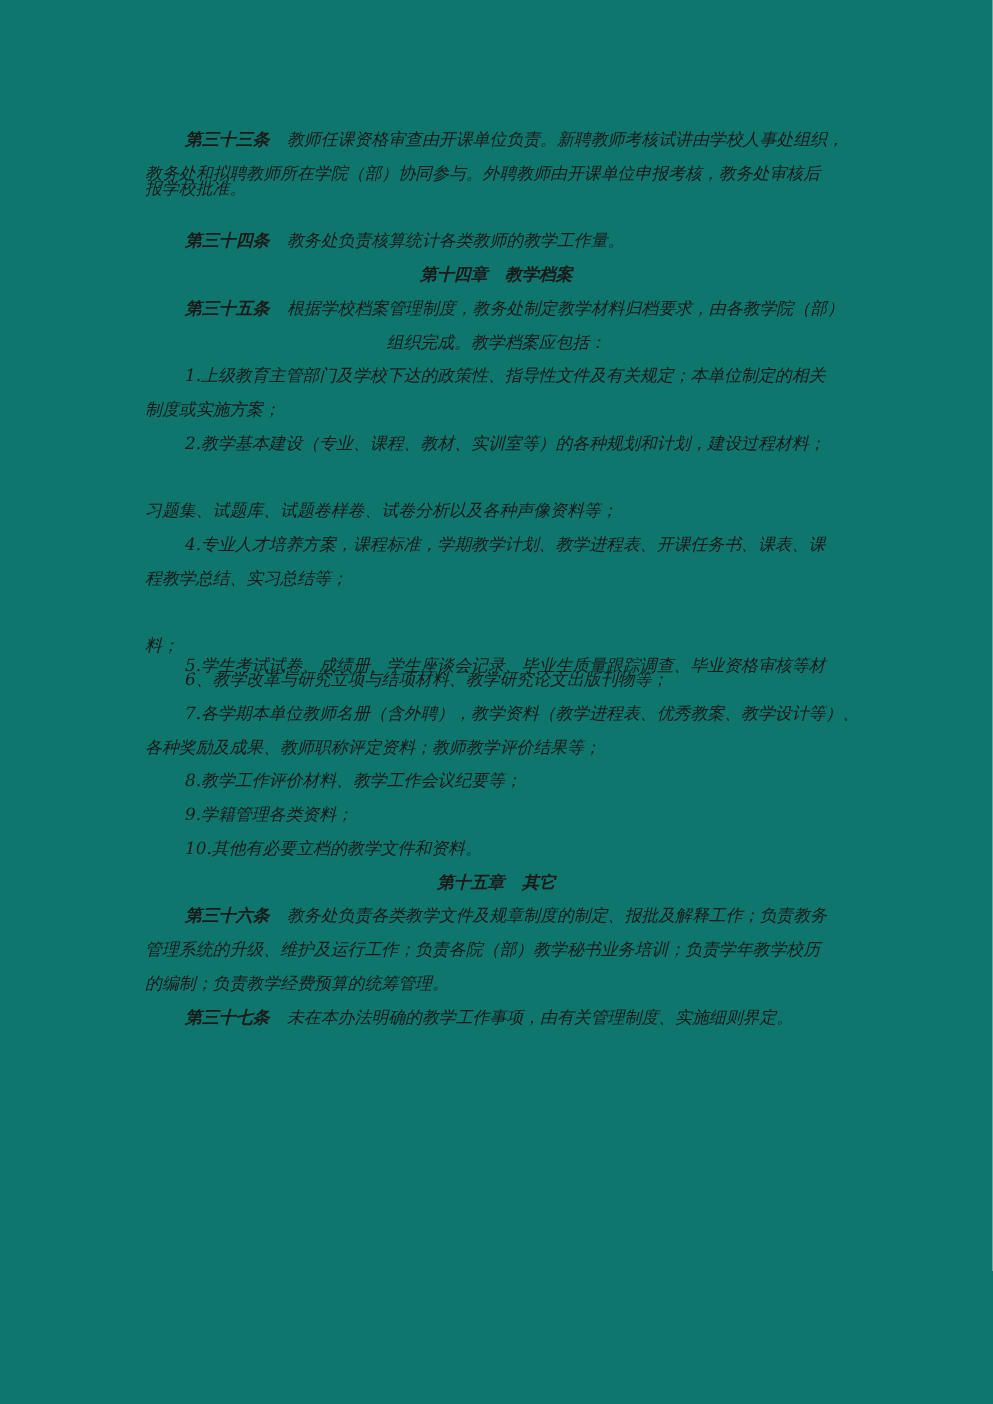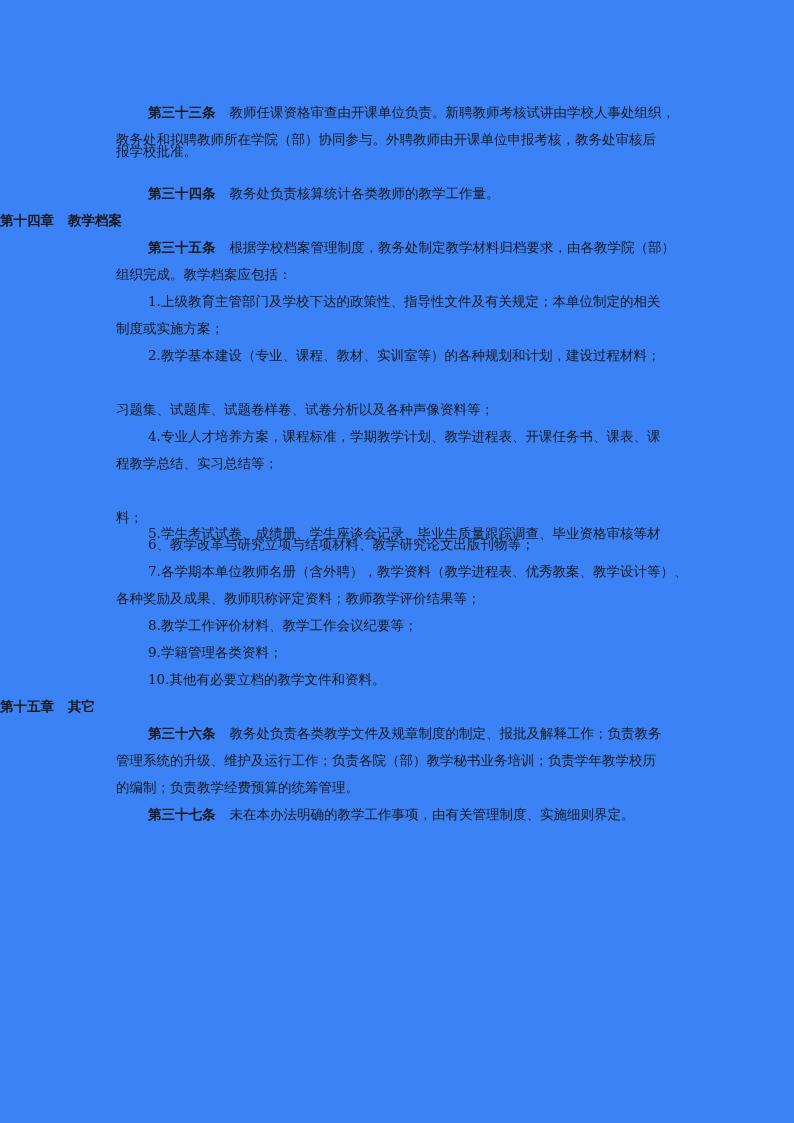--- a/index.html
+++ b/index.html
@@ -1,23 +1,23 @@
 <!DOCTYPE html>
 <html><head>
 <meta charset="utf-8">
 <style>
   html, body { margin:0; padding:0; background:#ffffff; }
   body { width:794px; height:1123px; position:relative; overflow:hidden;
          font-family: "DejaVu Serif", "Liberation Serif", serif; color:#1a1a1a; }
-  .page { position:absolute; left:0; top:0; width:794px; height:1123px; background:#3b82f6; }
+  .page { position:absolute; left:0; top:0; width:794px; height:1123px; background:#0f766e;font-style:italic; }
   .line { position:absolute; left:116px; width:562px; font-size:13.5px; line-height:18px;
           white-space:nowrap; overflow:visible; }
   .indent { left:148px; width:530px; }
   .lbl { font-weight:bold; font-family: "DejaVu Sans", "Liberation Sans", sans-serif; margin-right:14px; }
-  .chap { position:absolute; left:0; width:794px; text-align:left; font-size:13.5px; line-height:18px;
+  .chap { position:absolute; left:0; width:794px; text-align:center; font-size:13.5px; line-height:18px;
           font-weight:bold; font-family:"DejaVu Sans","Liberation Sans",sans-serif; }
   .chap .gap { display:inline-block; width:14px; }
 </style>
 </head>
 <body>
 
 <div class="page">
 
   <div class="line indent" style="top:103px;">
     <span class="lbl">第三十三条</span><span>教师任课资格审查由开课单位负责。新聘教师考核试讲由学校人事处组织，</span>
@@ -29,21 +29,21 @@
     <span class="lbl">第三十四条</span><span>教务处负责核算统计各类教师的教学工作量。</span>
   </div>
 
   <div class="chap" style="top:211px;">
     <span>第十四章</span><span class="gap"></span><span>教学档案</span>
   </div>
 
   <div class="line indent" style="top:238px;">
     <span class="lbl">第三十五条</span><span>根据学校档案管理制度，教务处制定教学材料归档要求，由各教学院（部）</span>
   </div>
-  <div class="line" style="top:265px;">组织完成。教学档案应包括：</div>
+  <div class="line" style="top:265px;text-align:center;">组织完成。教学档案应包括：</div>
 
   <div class="line indent" style="top:292px;">1.上级教育主管部门及学校下达的政策性、指导性文件及有关规定；本单位制定的相关</div>
   <div class="line" style="top:319px;">制度或实施方案；</div>
   <div class="line indent" style="top:346px;">2.教学基本建设（专业、课程、教材、实训室等）的各种规划和计划，建设过程材料；</div>
   <div class="line" style="top:400px;">习题集、试题库、试题卷样卷、试卷分析以及各种声像资料等；</div>
   <div class="line indent" style="top:427px;">4.专业人才培养方案，课程标准，学期教学计划、教学进程表、开课任务书、课表、课</div>
   <div class="line" style="top:454px;">程教学总结、实习总结等；</div>
   <div class="line indent" style="top:481px;margin-top:43px;">5.学生考试试卷、成绩册、学生座谈会记录、毕业生质量跟踪调查、毕业资格审核等材</div>
   <div class="line" style="top:508px;">料；</div>
   <div class="line indent" style="top:535px;">6、教学改革与研究立项与结项材料、教学研究论文出版刊物等；</div>

